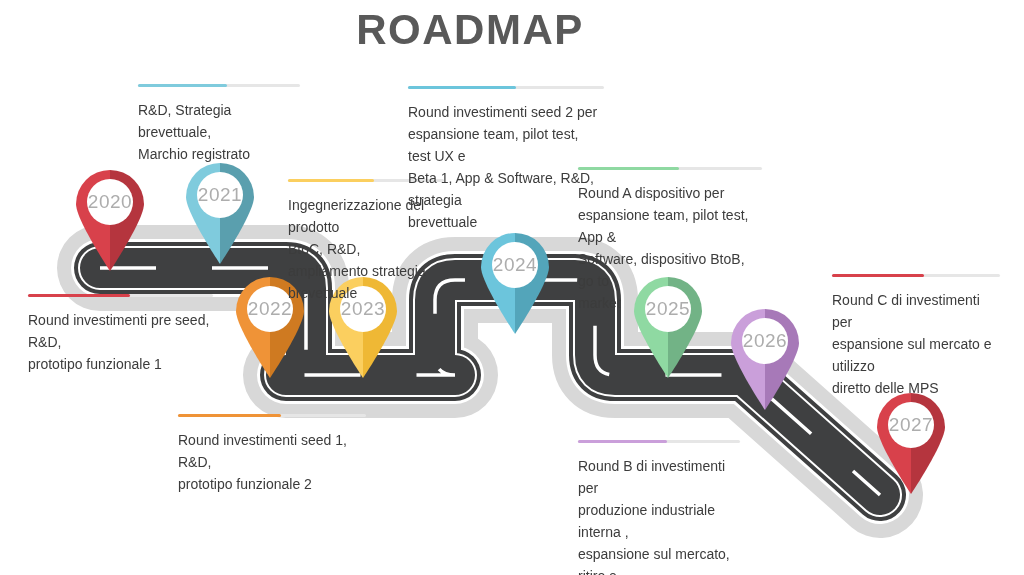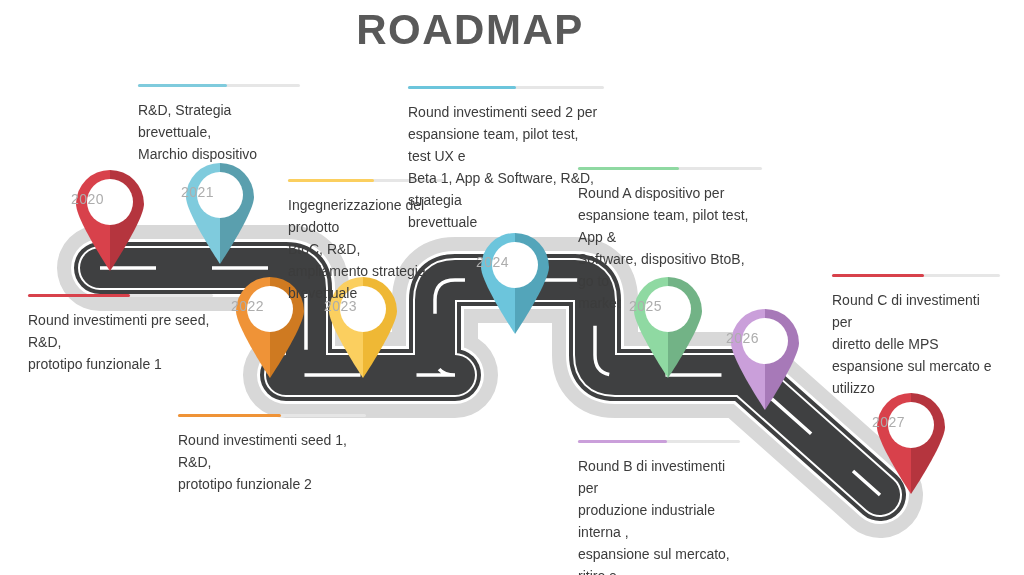--- a/index.html
+++ b/index.html
@@ -33,22 +33,22 @@
     height:var(--h);
   }
   .pin .body{
     position:absolute;left:0;top:0;
     width:100%;height:100%;
   }
   .pin .label{
     position:absolute;
     left:0;right:0;
     top:var(--lt);
-    text-align:left;
-    font-size:14px;
+    text-align:center;
+    font-size:19px;
     color:#adadad;
     letter-spacing:.5px;
     pointer-events:none;
   }
 
   
   .note{
     position:absolute;
     text-align:left;
     font-size:14px;
@@ -215,21 +215,21 @@
       </div>
     <p>Round investimenti pre seed, R&amp;D,</p>
     <p>prototipo funzionale 1</p>
   </div>
 
   <div class="note" style="left:138px;top:84px;width:162px;">
     <div class="rule">
         <i style="background:#7fcbdd"></i>
       </div>
     <p>R&amp;D, Strategia brevettuale,</p>
-    <p>Marchio dispositivo</p>
+    <p>Marchio registrato</p>
   </div>
 
   <div class="note" style="left:178px;top:414px;width:188px;">
     <div class="rule">
         <i style="background:#ef9337"></i>
       </div>
     <p>Round investimenti seed 1, R&amp;D,</p>
     <p>prototipo funzionale 2</p>
   </div>
 
@@ -270,17 +270,17 @@
     <p>produzione industriale interna ,</p>
     <p>espansione sul mercato, ritiro e</p>
     <p>vendita delle MPS</p>
   </div>
 
   <div class="note" style="left:832px;top:274px;width:168px;">
     <div class="rule">
         <i style="background:#d8414b"></i>
       </div>
     <p>Round C di investimenti per</p>
+    <p>espansione sul mercato e utilizzo</p>
     <p>diretto delle MPS</p>
-    <p>espansione sul mercato e utilizzo</p>
   </div>
 
 </div>
 
 </body></html>

